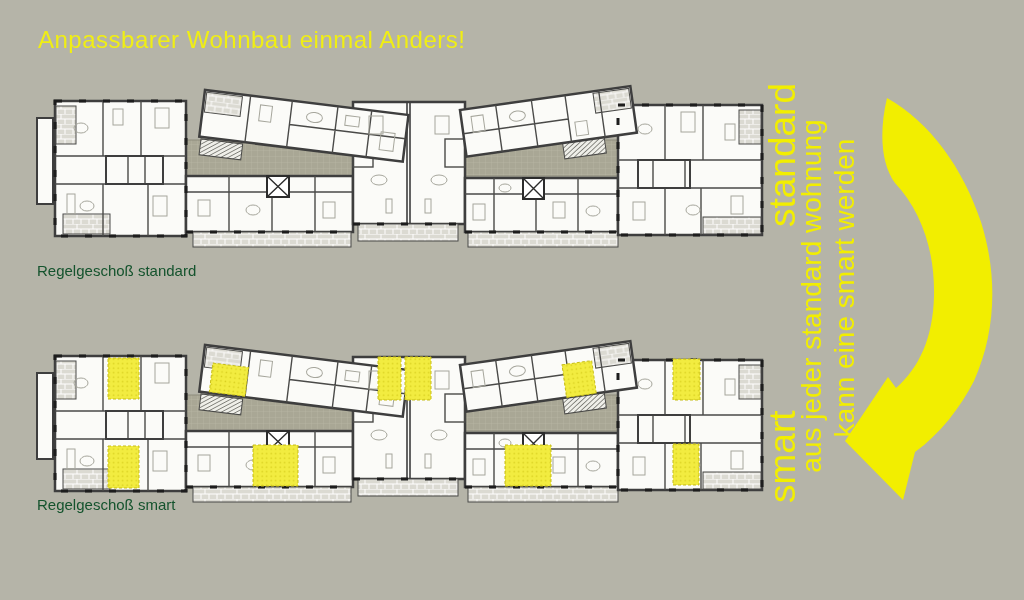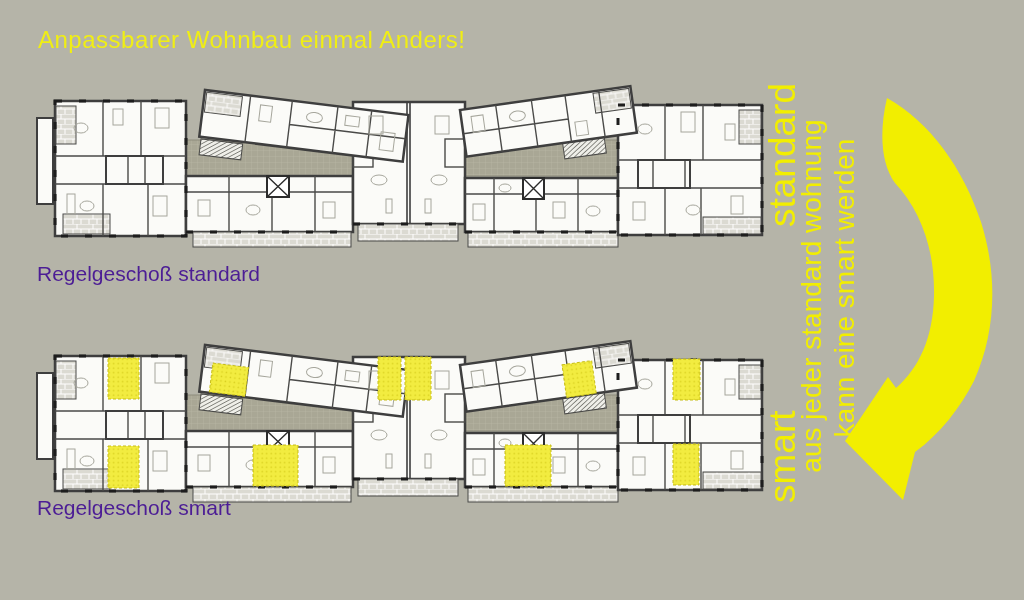--- a/index.html
+++ b/index.html
@@ -7,21 +7,21 @@
     position:relative; width:1024px; height:600px; overflow:hidden;
     background:#b5b4a8;
     font-family:"Liberation Sans", sans-serif;
   }
   .title{
     position:absolute; left:38px; top:26px;
     font-size:24px; color:#f0ee14; letter-spacing:.5px;
   }
   .plan-label{
     position:absolute; left:37px;
-    font-size:21px; color:#4c1d95;
+    font-size:15px; color:#14532d;
   }
   .plan-label.standard{ top:262px; }
   .plan-label.smart{ top:496px; }
   .plan-figure{ position:absolute; left:17px; width:748px; height:172px; }
   .plan-figure.standard{ top:84px; }
   .plan-figure.smart{ top:339px; }
   .rot{
     position:absolute; transform:rotate(-90deg); transform-origin:center;
     color:#f2ee00; white-space:nowrap;
   }

